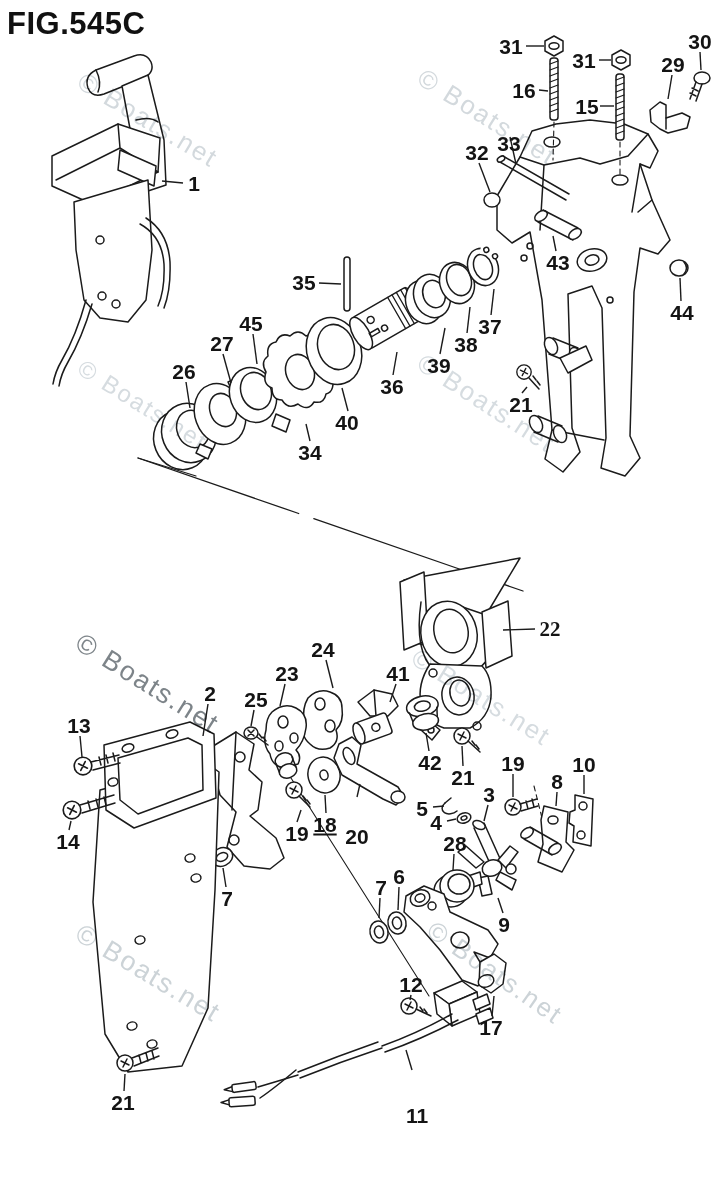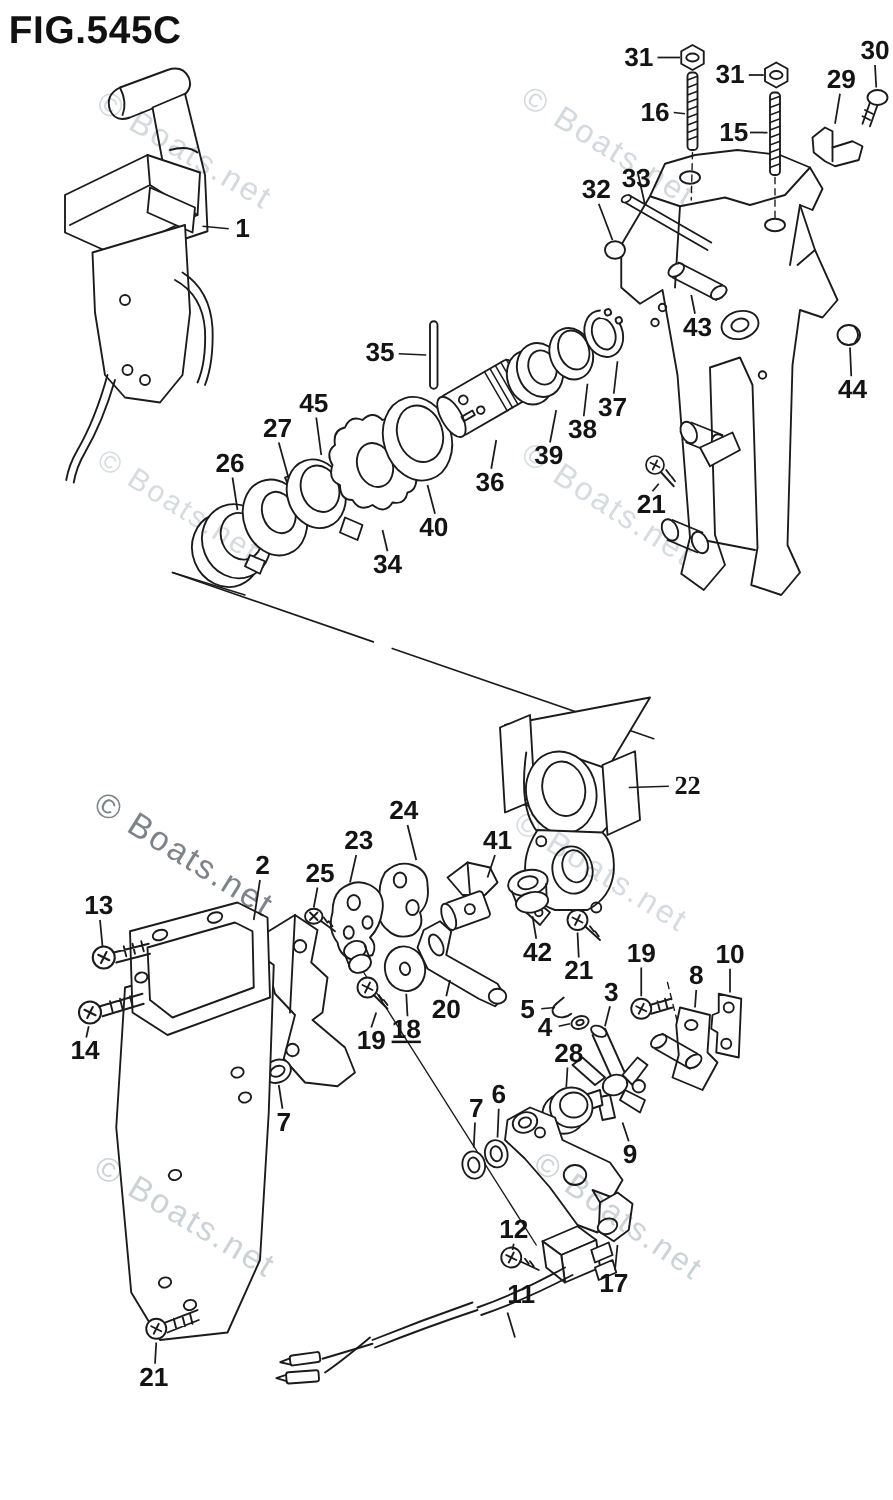--- a/index.html
+++ b/index.html
@@ -408,36 +408,36 @@
       <div class="part-label" style="left: 550px; top: 629px; font-family: Liberation Serif, serif;">22</div>
       <div class="part-label" style="left: 398px; top: 673px;">41</div>
       <div class="part-label" style="left: 323px; top: 649px;">24</div>
       <div class="part-label" style="left: 287px; top: 673px;">23</div>
       <div class="part-label" style="left: 256px; top: 699px;">25</div>
       <div class="part-label" style="left: 210px; top: 693px;">2</div>
       <div class="part-label" style="left: 79px; top: 725px;">13</div>
       <div class="part-label" style="left: 68px; top: 841px;">14</div>
       <div class="part-label" style="left: 430px; top: 762px;">42</div>
       <div class="part-label" style="left: 463px; top: 777px;">21</div>
-      <div class="part-label" style="left: 357px; top: 808px;">20</div>
+      <div class="part-label" style="left: 357px; top: 836px;">20</div>
       <div class="part-label" style="left: 297px; top: 833px;">19</div>
       <div class="part-label" style="left: 325px; top: 824px; text-decoration: underline;">18</div>
       <div class="part-label" style="left: 422px; top: 808px;">5</div>
       <div class="part-label" style="left: 436px; top: 822px;">4</div>
       <div class="part-label" style="left: 489px; top: 794px;">3</div>
       <div class="part-label" style="left: 455px; top: 843px;">28</div>
       <div class="part-label" style="left: 557px; top: 781px;">8</div>
       <div class="part-label" style="left: 513px; top: 763px;">19</div>
       <div class="part-label" style="left: 584px; top: 764px;">10</div>
       <div class="part-label" style="left: 504px; top: 924px;">9</div>
       <div class="part-label" style="left: 399px; top: 876px;">6</div>
       <div class="part-label" style="left: 381px; top: 887px;">7</div>
       <div class="part-label" style="left: 227px; top: 898px;">7</div>
       <div class="part-label" style="left: 411px; top: 984px;">12</div>
       <div class="part-label" style="left: 491px; top: 1027px;">17</div>
-      <div class="part-label" style="left: 417px; top: 1036px; text-align: right;">11</div>
+      <div class="part-label" style="left: 417px; top: 1115px; text-align: right;">11</div>
       <div class="part-label" style="left: 123px; top: 1102px;">21</div>
     </div>
 
   <div class="fig-title">FIG.545C</div>
 
 
 </div>
 
 </body></html>

